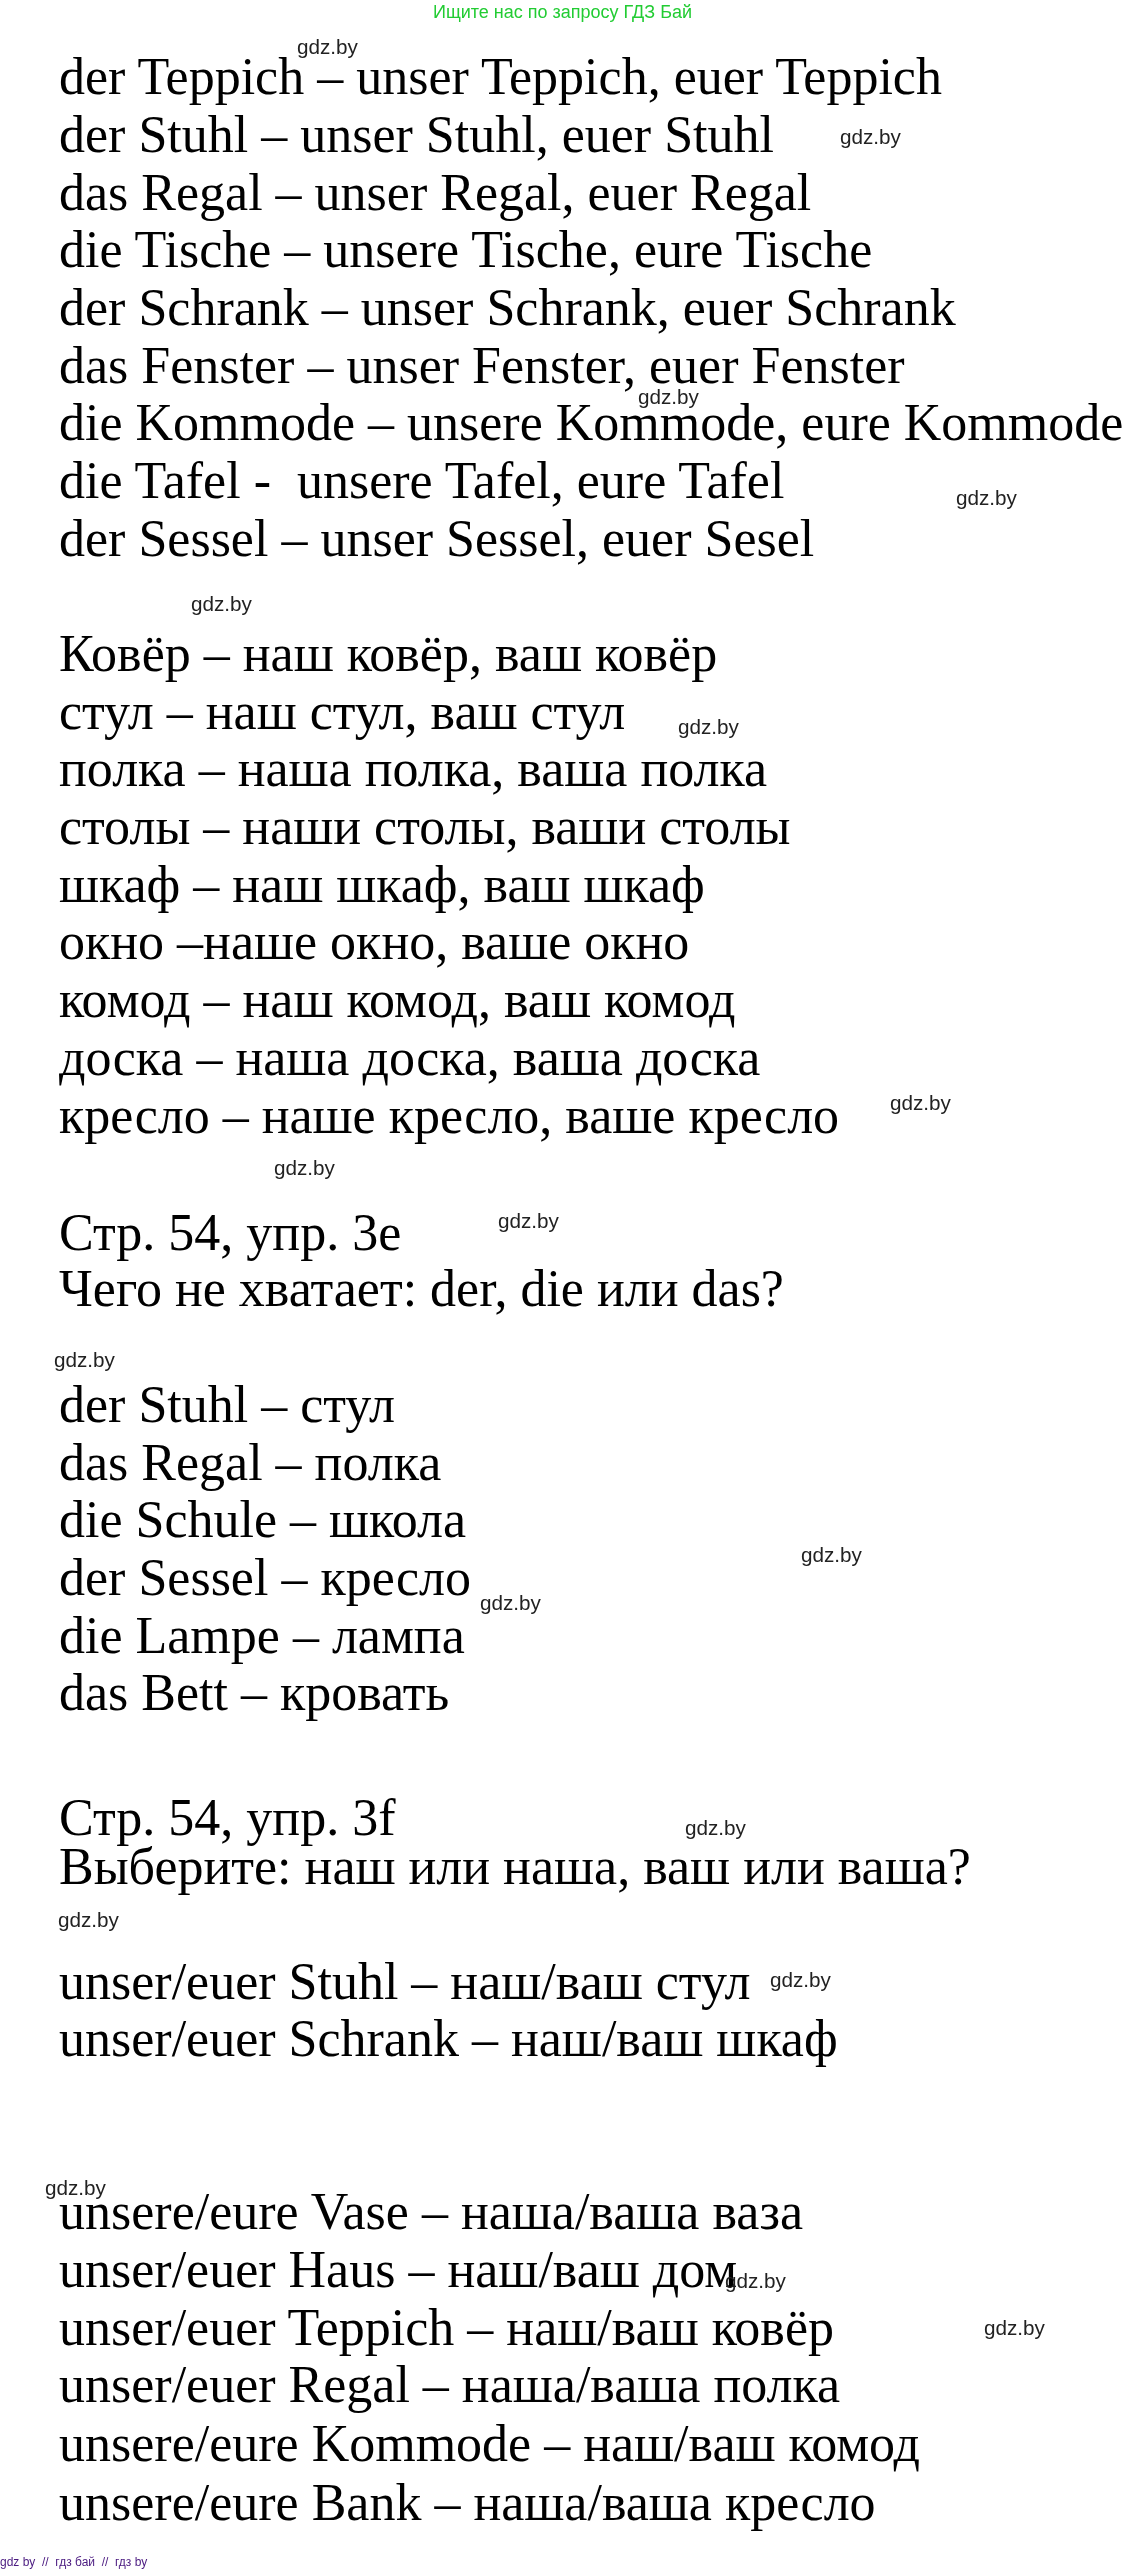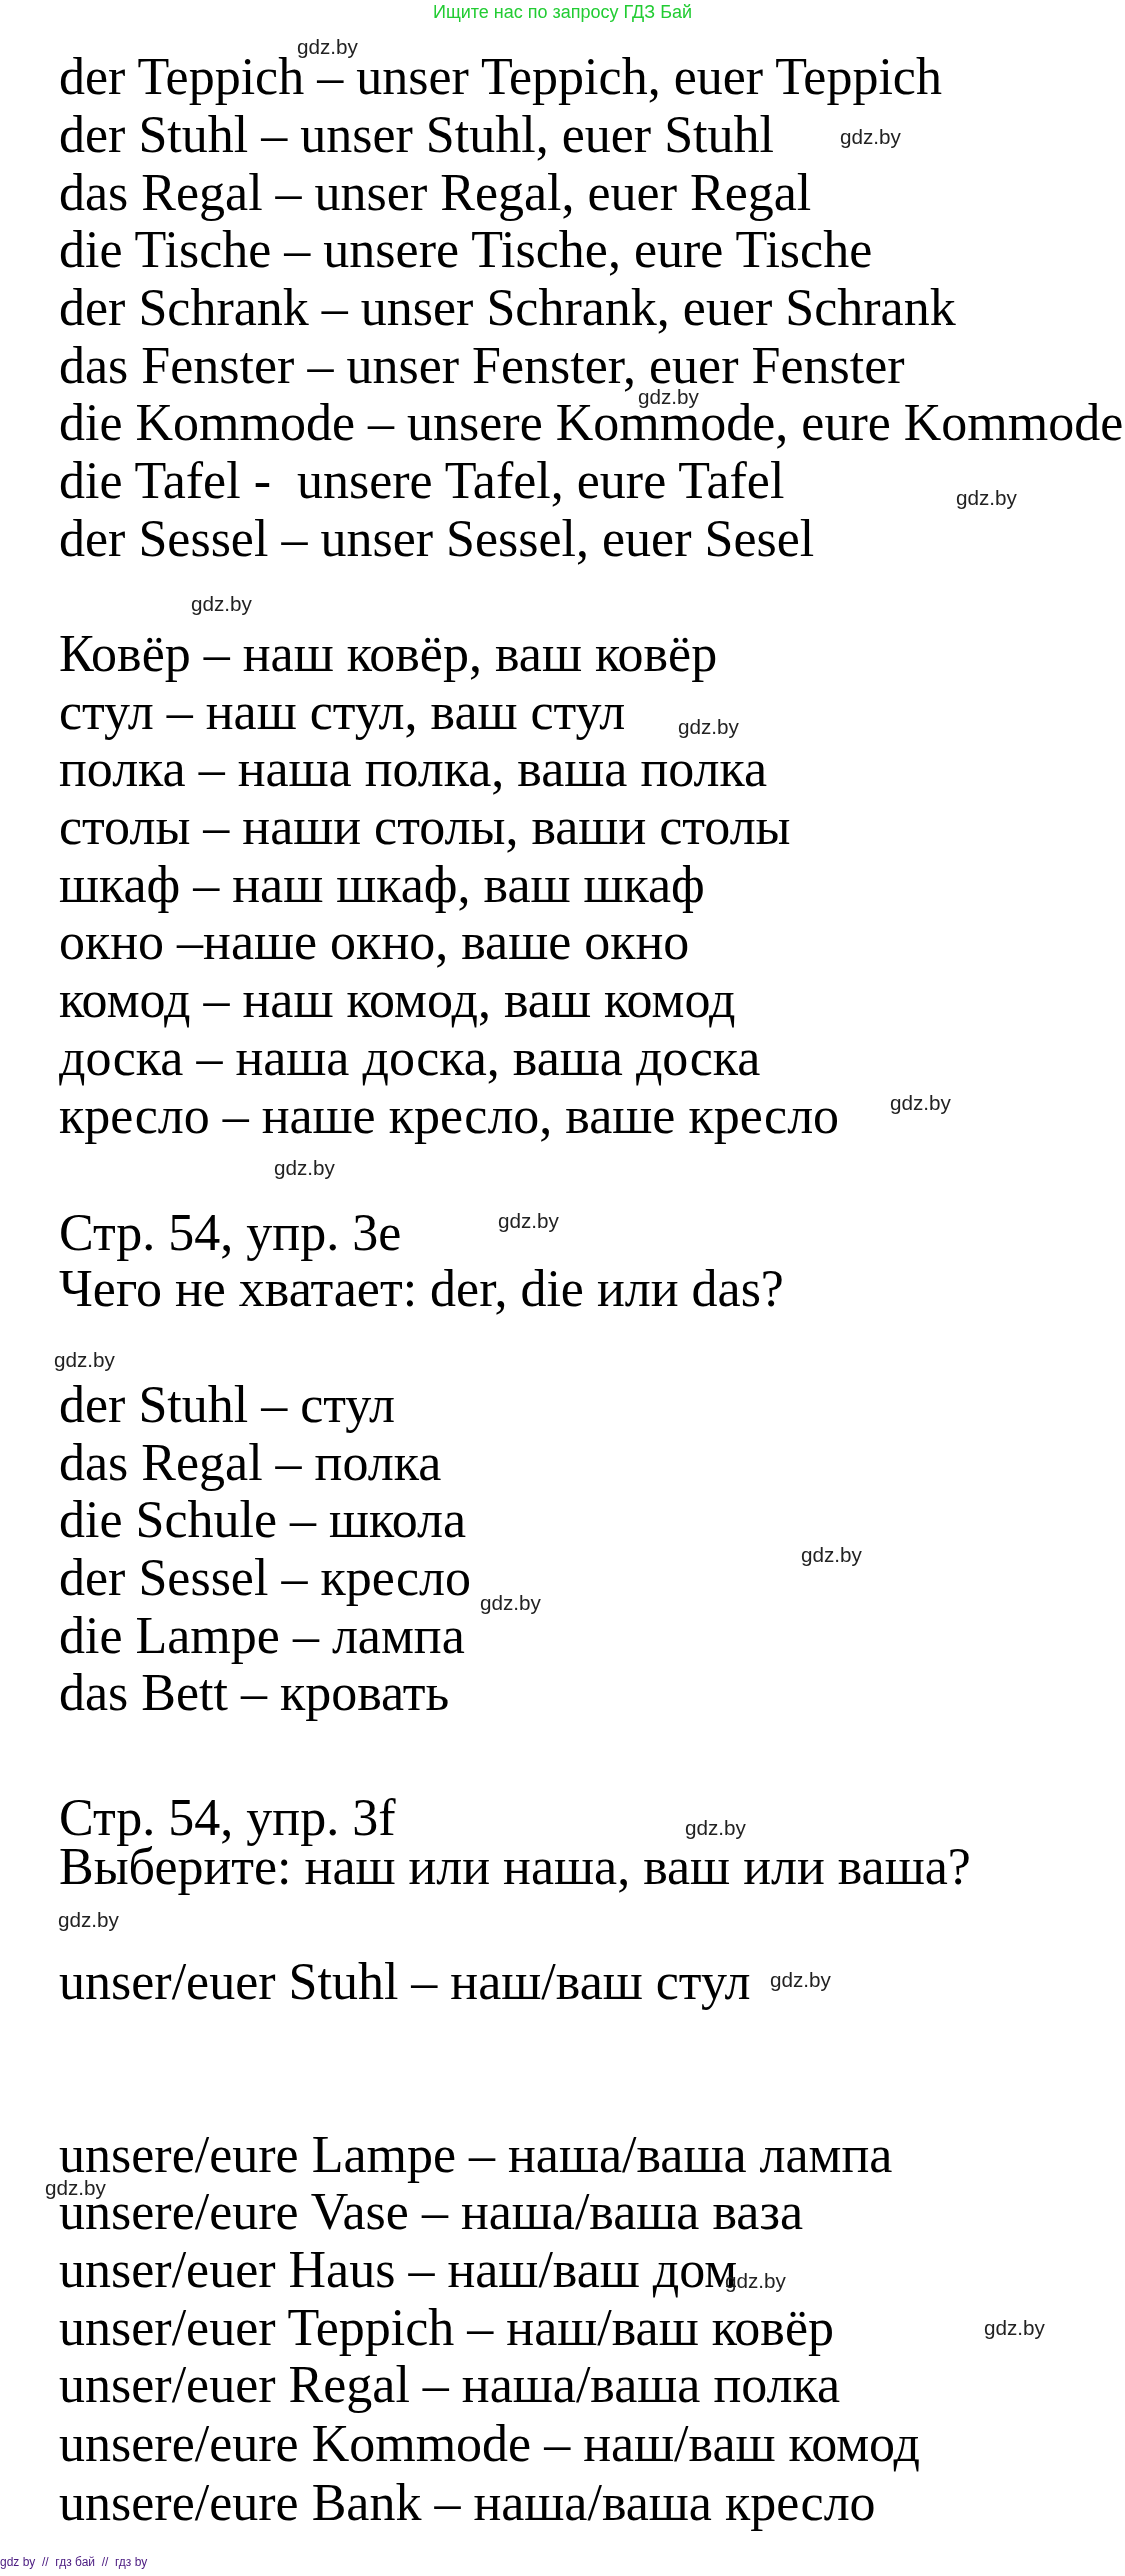--- a/index.html
+++ b/index.html
@@ -58,21 +58,21 @@
   <div class="line" style="top:1376px">der Stuhl – стул</div>
   <div class="line" style="top:1434px">das Regal – полка</div>
   <div class="line" style="top:1491px">die Schule – школа</div>
   <div class="line" style="top:1549px">der Sessel – кресло</div>
   <div class="line" style="top:1607px">die Lampe – лампа</div>
   <div class="line" style="top:1664px">das Bett – кровать</div>
 
   <div class="line" style="top:1789px">Стр. 54, упр. 3f</div>
   <div class="line" style="top:1838px">Выберите: наш или наша, ваш или ваша?</div>
   <div class="line" style="top:1953px">unser/euer Stuhl – наш/ваш стул</div>
-  <div class="line" style="top:2126px">unsere/eure Lampe – наша/ваша лампа</div>
+  <div class="line" style="top:2010px">unser/euer Schrank – наш/ваш шкаф</div>
   <div class="line" style="top:2183px">unsere/eure Vase – наша/ваша ваза</div>
   <div class="line" style="top:2241px">unser/euer Haus – наш/ваш дом</div>
   <div class="line" style="top:2356px">unser/euer Regal – наша/ваша полка</div>
   <div class="line" style="top:2299px">unser/euer Teppich – наш/ваш ковёр</div>
   <div class="line" style="top:2415px">unsere/eure Kommode – наш/ваш комод</div>
   <div class="line" style="top:2474px">unsere/eure Bank – наша/ваша кресло</div>
 
   <div class="wm" style="left:297px;top:37px">gdz.by</div>
   <div class="wm" style="left:840px;top:127px">gdz.by</div>
   <div class="wm" style="left:638px;top:387px">gdz.by</div>

